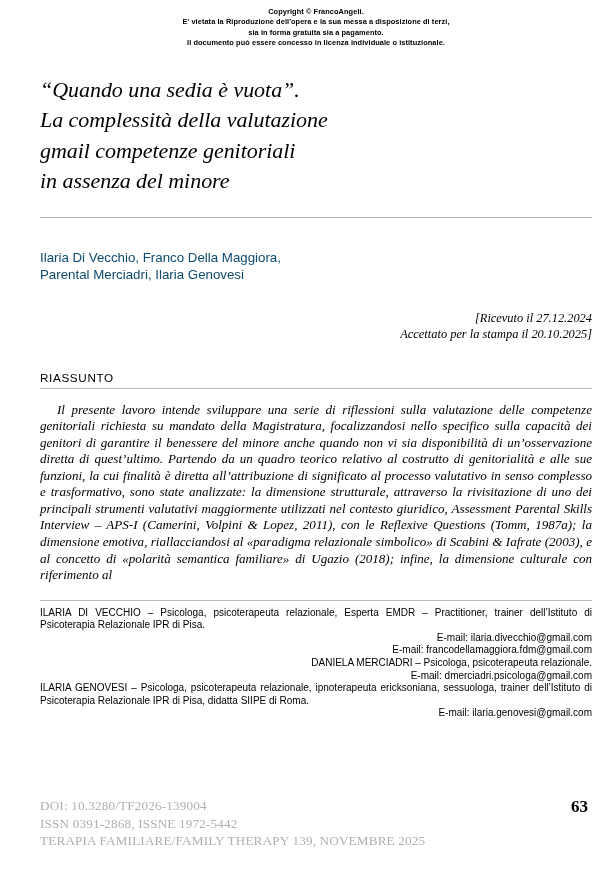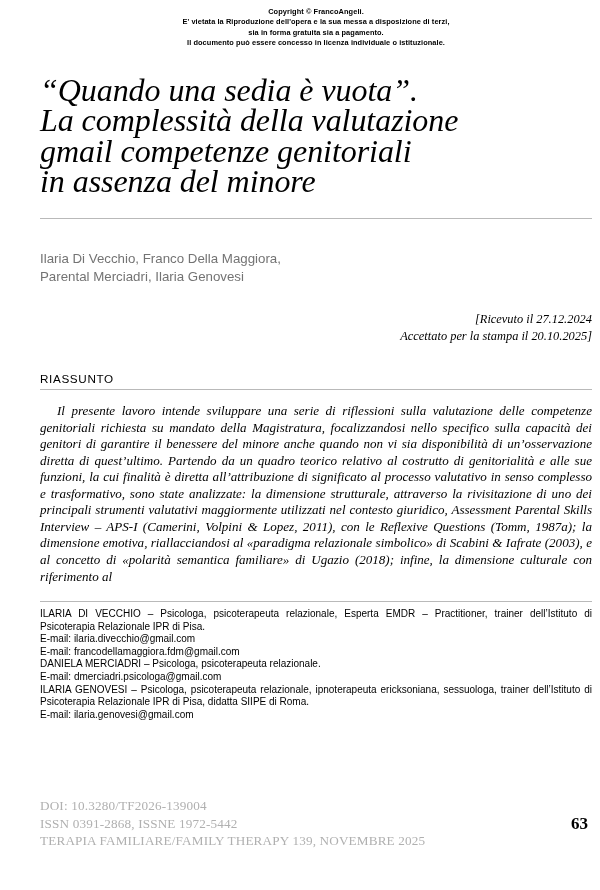--- a/index.html
+++ b/index.html
@@ -35,21 +35,21 @@
     line-height: 10.4px;
     color: #000;
     letter-spacing: 0.01em;
   }
 
   
   .title {
     margin-top: 26px;
     font-family: "Liberation Serif", serif;
     font-style: italic;
-    font-size: 32px;
+    font-size: 22px;
     line-height: 30.5px;
     font-weight: normal;
     text-align: left;
     letter-spacing: -0.002em;
   }
   .title .tline { display: block; white-space: pre; }
 
   
   .rule {
     height: 1px;
@@ -58,21 +58,21 @@
     border: 0;
   }
   .rule-title { margin-top: 20px; }
 
   
   .authors {
     margin-top: 31px;
     font-family: "Liberation Sans", sans-serif;
     font-size: 13.3px;
     line-height: 17.5px;
-    color: #737373;
+    color: #0c4a6e;
   }
   .authors .aline { display: block; white-space: pre; }
 
   
   .dates {
     margin-top: 26px;
     text-align: right;
     font-family: "Liberation Serif", serif;
     font-style: italic;
     font-weight: normal;
@@ -111,33 +111,33 @@
     margin-top: 6px;
     font-family: "Liberation Sans", sans-serif;
     font-size: 10.0px;
     line-height: 12.6px;
     color: #000;
   }
   .fn-just {
     text-align: justify;
     text-justify: inter-word;
   }
-  .fn-plain { text-align: left; }
+  .fn-plain { text-align: right; }
 
   
   .footer {
     position: absolute;
     left: 24px;
     right: 24px;
     bottom: 14px;
   }
   .footer-inner {
     position: relative;
     display: flex;
-    align-items: center;
+    align-items: flex-start;
     justify-content: space-between;
   }
   .footer-lines {
     font-family: "Liberation Serif", serif;
     font-size: 13.2px;
     line-height: 17.6px;
     color: #b0b0b0;
     letter-spacing: 0.012em;
   }
   .footer-lines .fline { display: block; white-space: pre; }

